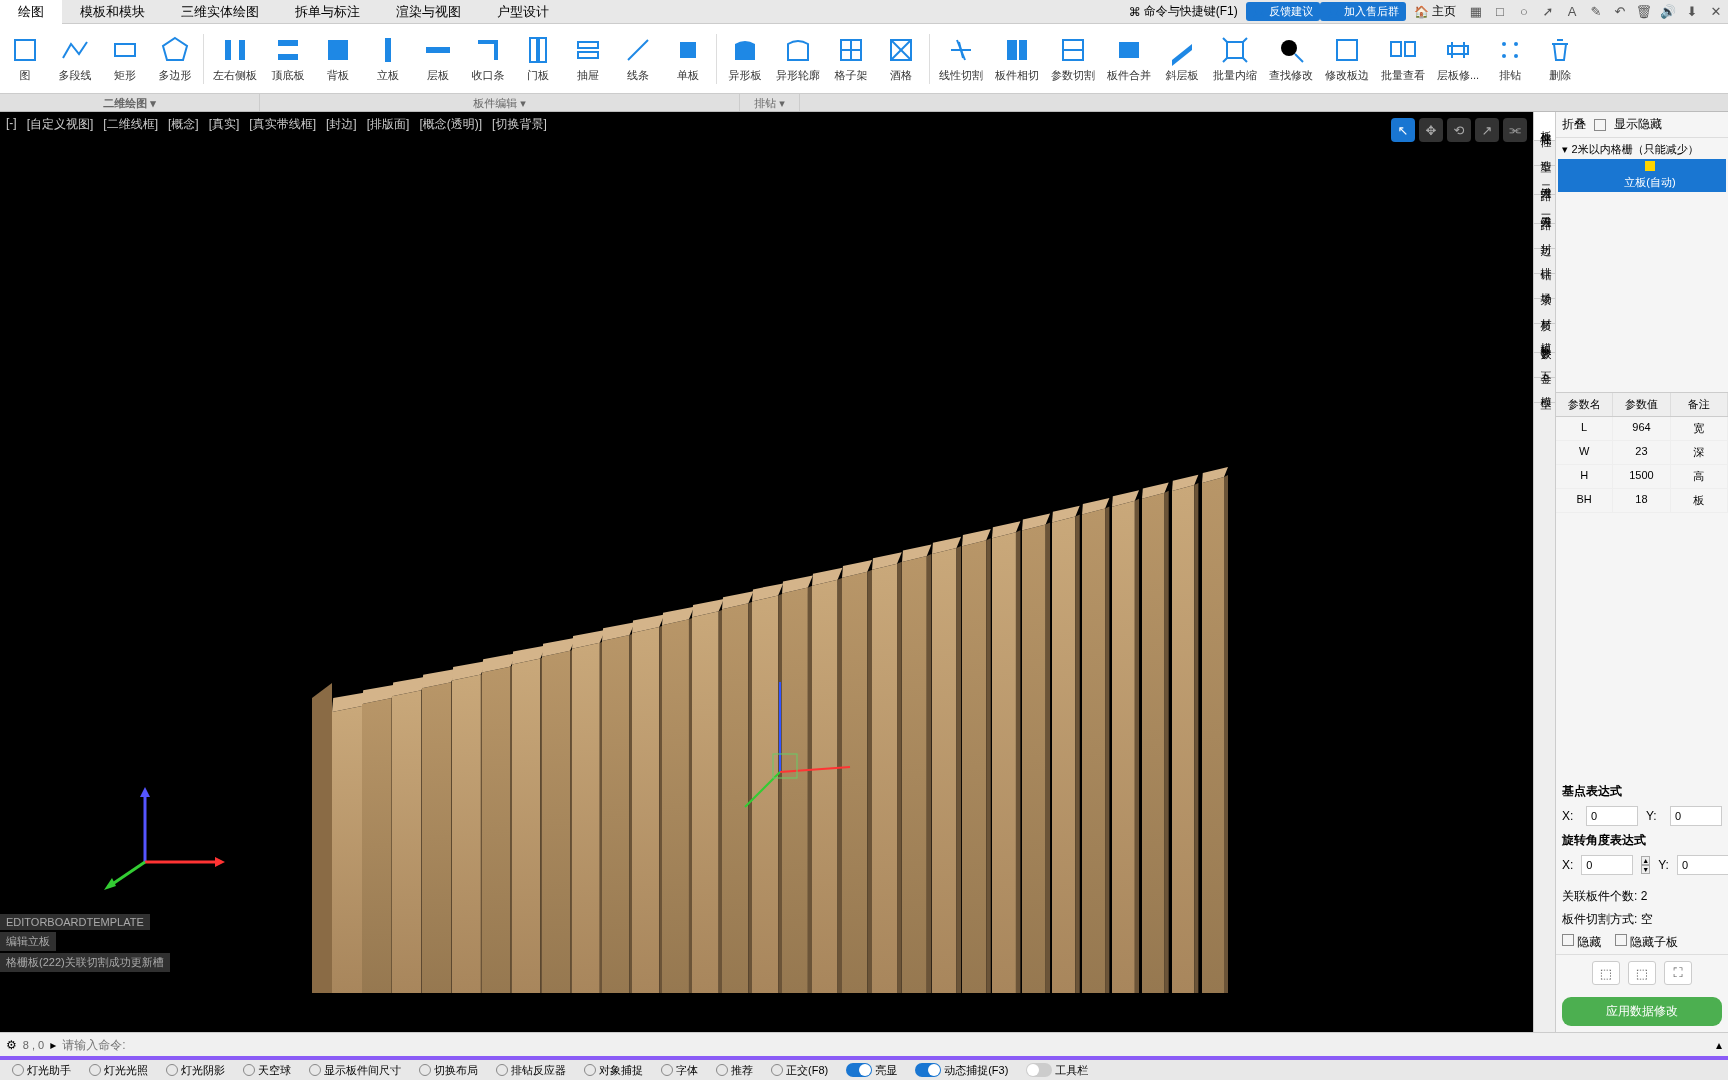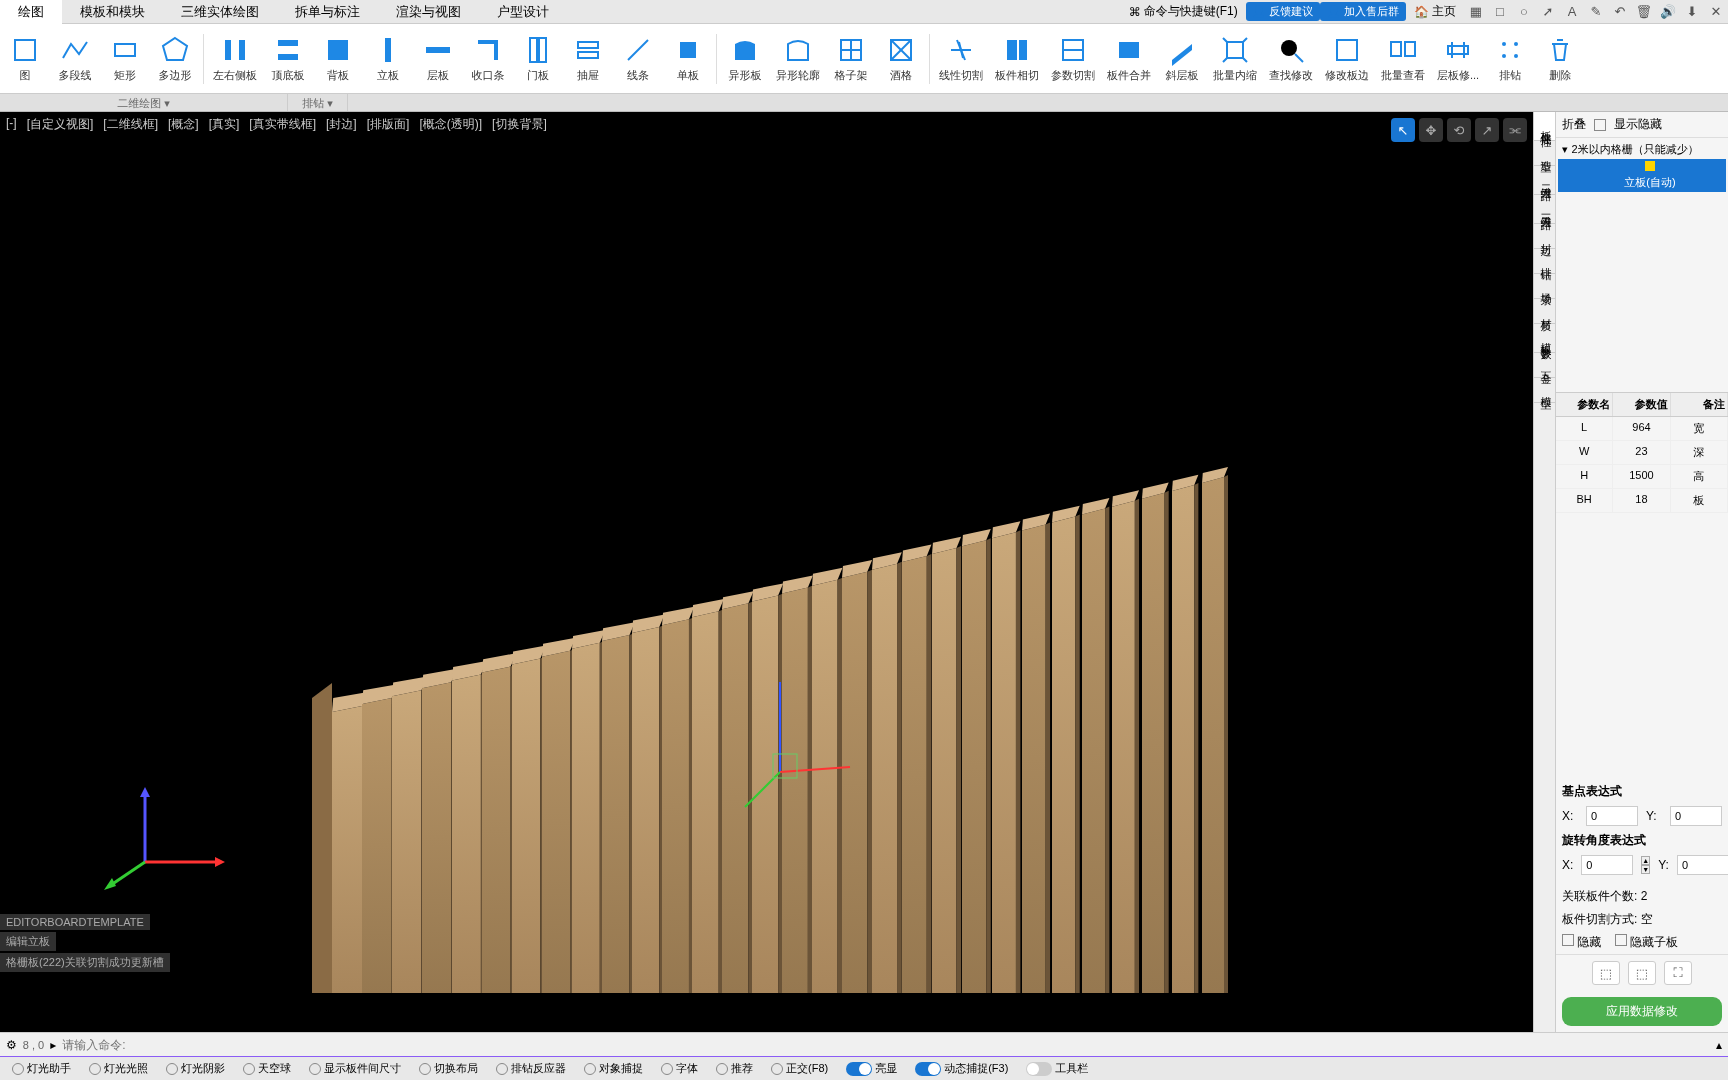--- a/index.html
+++ b/index.html
@@ -53,40 +53,40 @@
 .rp-content { flex: 1; display: flex; flex-direction: column; overflow: hidden; }
 .rp-header { padding: 4px 6px; display: flex; align-items: center; gap: 8px; font-size: 12px; border-bottom: 1px solid #ddd; }
 .rp-checkbox { width: 12px; height: 12px; border: 1px solid #888; display: inline-block; }
 .tree { padding: 2px; font-size: 11px; }
 .tree-row { padding: 2px 4px; display: flex; align-items: center; gap: 4px; }
 .tree-row.selected { background: #1976d2; color: #fff; flex-direction: column; }
 .tree-sq { width: 10px; height: 10px; background: #ffd400; }
 
 .param-table { border-top: 1px solid #ccc; }
 .param-head { display: flex; background: #eee; font-size: 11px; border-bottom: 1px solid #ccc; }
-.param-head div { flex: 1; text-align: right; padding: 4px 2px; border-right: 1px solid #ddd; font-weight: bold; }
+.param-head div { flex: 1; text-align: center; padding: 4px 2px; border-right: 1px solid #ddd; }
 .param-row { display: flex; font-size: 11px; border-bottom: 1px solid #eee; }
 .param-row div { flex: 1; text-align: center; padding: 4px 2px; border-right: 1px solid #eee; }
 
 .expr-section { padding: 6px; font-size: 12px; }
 .expr-section .title { font-weight: bold; margin: 6px 0; }
 .expr-row { display: flex; gap: 8px; align-items: center; margin: 4px 0; }
 .expr-row label { width: 18px; }
 .expr-row input { width: 52px; height: 20px; border: 1px solid #ccc; padding: 0 4px; font-size: 11px; }
 .spin { width: 14px; display: flex; flex-direction: column; }
 .spin div { height: 9px; border: 1px solid #aaa; font-size: 7px; text-align: center; line-height: 7px; background: #eee; cursor: pointer; }
 .kv-row { font-size: 12px; padding: 3px 6px; }
 .apply-btn { background: #4caf50; color: #fff; text-align: center; padding: 6px; margin: 6px; border-radius: 9px; cursor: pointer; font-size: 12px; }
 .rp-toolbar { display: flex; gap: 8px; padding: 6px; justify-content: center; border-top: 1px solid #ddd; }
 .rp-toolbar .tbtn { width: 28px; height: 24px; border: 1px solid #ccc; border-radius: 3px; background: #fff; cursor: pointer; display:flex;align-items:center;justify-content:center;font-size:13px;color:#555; }
 
 
 .cmdbar { height: 24px; background: #f0f0f0; border-top: 1px solid #ccc; display: flex; align-items: center; font-size: 12px; padding: 0 6px; gap: 6px; }
 .cmdbar input { flex: 1; border: none; background: transparent; font-size: 12px; outline: none; }
-.statusbar { height: 24px; background: #e8e8e8; border-top: 1px solid #8b5cf6; display: flex; align-items: center; font-size: 11px; padding: 0 6px; gap: 6px; }
+.statusbar { height: 24px; background: #e8e8e8; border-top: 4px solid #8b5cf6; display: flex; align-items: center; font-size: 11px; padding: 0 6px; gap: 6px; }
 .statusbar .sitem { display: flex; align-items: center; gap: 3px; padding: 0 6px; }
 .toggle { width: 26px; height: 14px; background: #ccc; border-radius: 7px; position: relative; }
 .toggle.on { background: #1976d2; }
 .toggle::after { content: ''; position: absolute; width: 12px; height: 12px; background: #fff; border-radius: 50%; top: 1px; left: 1px; }
 .toggle.on::after { left: 13px; }
 .radio { width: 12px; height: 12px; border: 1px solid #888; border-radius: 50%; }
 
 svg.ribbon-icon path, svg.ribbon-icon rect, svg.ribbon-icon line, svg.ribbon-icon polygon { stroke: #1e88e5; stroke-width: 2; fill: none; }
 svg.ribbon-icon .filled { fill: #1e88e5; stroke: none; }
 </style>
@@ -377,21 +377,22 @@
     <div class="ribbon-item">
       <div class="ico">
         <svg class="ribbon-icon" width="32" height="32">
           <path d="M10 10 L12 26 L20 26 L22 10 M8 10 L24 10 M13 6 L19 6"></path>
         </svg>
       </div>
       <div class="lbl">删除</div>
     </div>
   </div>
 <div class="ribbon-sections" id="ribbon-sections">
-    <div style="width: 288px;">二维绘图 ▾</div>
+    <div style="width: 260px; font-weight: bold;">二维绘图 ▾</div>
+    <div style="width: 480px;">板件编辑 ▾</div>
     <div style="width: 60px;">排钻 ▾</div>
   </div>
 
 <div class="main">
   <div class="viewport">
     <div class="viewport-header" id="vp-header">
         <span>[-]</span>
         <span>[自定义视图]</span>
         <span>[二维线框]</span>
         <span>[概念]</span>

